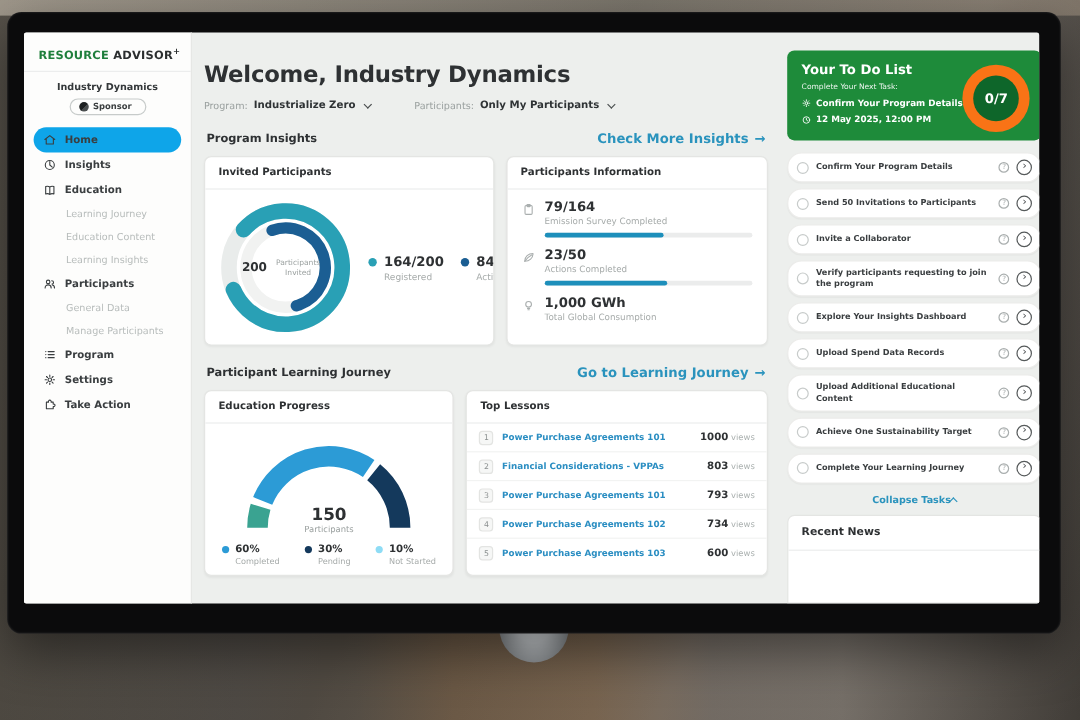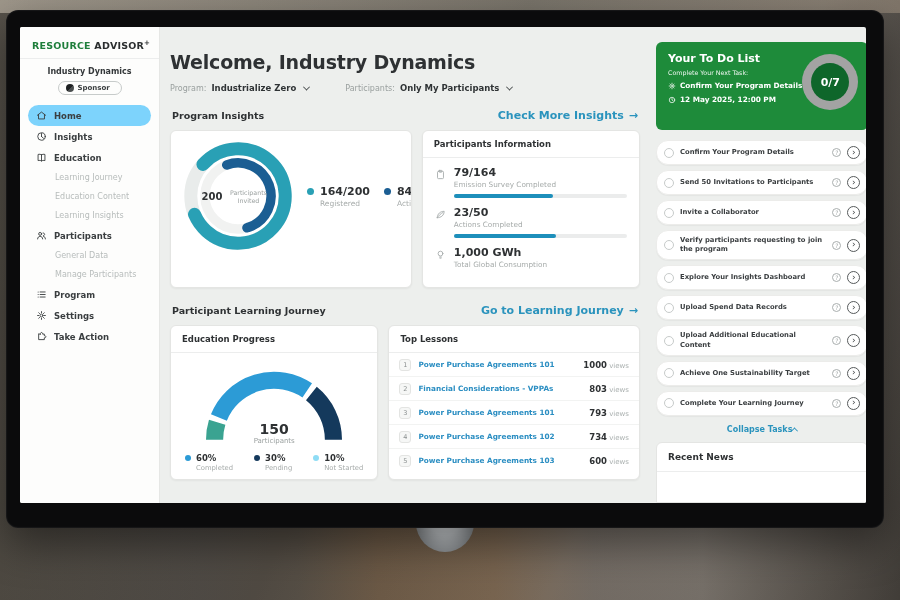--- a/index.html
+++ b/index.html
@@ -14,21 +14,21 @@
   
   .sidebar { width:140px; background:#fdfdfc; border-right:1px solid #e6e7e5; padding:8px 0 0 0; flex-shrink:0; }
   .brand { padding:4px 12px 7px 12px; font-size:9.5px; font-weight:bold; letter-spacing:.2px; border-bottom:1px solid #eceded; white-space:nowrap; }
   .brand .g { color:#1e7e3b; } .brand .d { color:#2b2e2f; } .brand .p { color:#2b2e2f; font-size:7px; vertical-align:super; }
   .org { text-align:center; font-size:8px; font-weight:bold; color:#34383a; margin-top:8px; }
   .sponsor { display:flex; align-items:center; gap:4px; width:64px; margin:5px auto 8px auto; border:1px solid #c7cbca; border-radius:9px; padding:2px 7px; font-size:7px; color:#3a3e3f; font-weight:bold; }
   .sponsor .sdot { width:8px; height:8px; border-radius:50%; background:linear-gradient(135deg,#1d2021 55%,#4a4e4f 56%); flex-shrink:0; }
   .nav { padding:2px 8px; }
   .nav-item { display:flex; align-items:center; gap:7px; padding:5px 8px; border-radius:11px; font-size:8.5px; font-weight:bold; color:#3a3e40; cursor:default; white-space:nowrap; }
   .nav-item.sub { padding-left:27px; color:#b7bcbb; font-weight:normal; font-size:8px; }
-  .nav-item.active { background:#7dd3fc; }
+  .nav-item.active { background:#0ea5e9; }
   .icon { width:11px; height:11px; stroke:#3a3e40; fill:none; stroke-width:2; stroke-linecap:round; stroke-linejoin:round; flex-shrink:0; }
 
   
   .main { width:490px; flex-shrink:0; padding:24px 10px 0 10px; }
   .page-title { font-size:19px; font-weight:bold; color:#2e3133; letter-spacing:-.2px; }
   .filters { display:flex; gap:36px; margin-top:10px; }
   .filter { display:flex; align-items:center; gap:5px; font-size:8px; color:#9aa09f; cursor:pointer; }
   .filter .fvalue { color:#2f3335; font-weight:bold; font-size:8.5px; }
   .chev { width:5px; height:5px; border-right:1.4px solid #4a4e4f; border-bottom:1.4px solid #4a4e4f; transform:rotate(45deg) translate(-1px,-1px); margin-left:3px; }
   .sec-head { display:flex; justify-content:space-between; align-items:center; margin:16px 2px 8px 2px; }
@@ -79,26 +79,26 @@
   .card.lessons { width:256px; height:155px; }
   .lesson { display:flex; align-items:center; gap:7px; padding:5.5px 10px; border-bottom:1px solid #f2f3f2; }
   .lesson:last-child { border-bottom:none; }
   .rank { width:12px; height:12px; border:1px solid #e3e4e2; background:#f6f7f6; border-radius:3px; font-size:6.5px; color:#8b9090; display:flex; align-items:center; justify-content:center; flex-shrink:0; }
   .ltitle { flex:1; font-size:7.3px; font-weight:bold; color:#2b8ec2; cursor:pointer; white-space:nowrap; overflow:hidden; }
   .lviews { font-size:7px; color:#aab0af; white-space:nowrap; }
   .lviews b { font-size:8.5px; color:#2e3133; }
 
   
   .rightbar { flex:1; padding:15px 8px 0 6px; display:flex; flex-direction:column; }
-  .todo-hero { background:#1e8b3a; border-radius:6px; padding:10px 10px 20px 12px; display:flex; justify-content:space-between; color:#fff; flex-shrink:0; }
+  .todo-hero { background:#1e8b3a; border-radius:6px; padding:10px 10px 7px 12px; display:flex; justify-content:space-between; color:#fff; flex-shrink:0; }
   .hero-title { font-size:11px; font-weight:bold; }
   .hero-sub { font-size:6.3px; margin-top:4px; opacity:.92; }
   .hero-line { display:flex; align-items:center; gap:4px; font-size:7.3px; font-weight:bold; margin-top:5px; white-space:nowrap; }
   .hero-line .icon { width:8px; height:8px; stroke:#fff; stroke-width:2.2; }
-  .hero-ring { width:56px; height:56px; border-radius:50%; background:#a3a3a3; display:flex; align-items:center; justify-content:center; flex-shrink:0; margin-top:2px; }
+  .hero-ring { width:56px; height:56px; border-radius:50%; background:#f97316; display:flex; align-items:center; justify-content:center; flex-shrink:0; margin-top:2px; }
   .ring-inner { width:38px; height:38px; border-radius:50%; background:#0e662a; display:flex; align-items:center; justify-content:center; font-size:11px; font-weight:bold; color:#fff; }
   .tasks { margin-top:10px; display:flex; flex-direction:column; gap:5px; }
   .task { background:#fff; border:1px solid #ececea; border-radius:12px; padding:5px 7px; display:flex; align-items:center; gap:6px; box-shadow:0 1px 1px rgba(0,0,0,.04); }
   .cb { width:10px; height:10px; border:1.2px solid #c7cbca; border-radius:50%; flex-shrink:0; }
   .task-label { flex:1; font-size:6.8px; font-weight:bold; color:#3a3e40; line-height:1.35; }
   .info { width:9px; height:9px; border:1px solid #a9aeae; border-radius:50%; color:#a9aeae; font-size:6px; display:flex; align-items:center; justify-content:center; flex-shrink:0; }
   .info::after { content:"?"; }
   .go { width:13px; height:13px; border:1.3px solid #565a5b; border-radius:50%; color:#3a3e40; display:flex; align-items:center; justify-content:center; flex-shrink:0; font-size:9px; line-height:1; }
   .go::after { content:"\203A"; margin-top:-1px; }
   .collapse-link { display:flex; align-items:center; justify-content:center; gap:0; margin:9px 0 8px 0; font-size:8px; font-weight:bold; color:#2a93bd; cursor:pointer; flex-shrink:0; }
@@ -256,20 +256,21 @@
         <div class="sec-head">
           <span class="sec-title">Program Insights</span>
           <a class="sec-link">
             <span>Check More Insights</span>
             <span class="arr">→</span>
           </a>
         </div>
 
         <div class="row">
           <div class="card invited">
+            <div class="card-title">Invited Participants</div>
             <div class="donut-wrap">
               <div class="donut">
                 <svg viewBox="0 0 100 100">
                   <circle cx="50" cy="50" r="40" fill="none" stroke="#e9eceb" stroke-width="11"></circle>
                   <circle id="donut-ring-0" cx="50" cy="50" r="40" fill="none" stroke-width="11" pathLength="100" stroke-linecap="round" transform="rotate(222 50 50)" stroke-dasharray="82 18" stroke="#29a0b5"></circle>
                   <circle cx="50" cy="50" r="28" fill="none" stroke="#f1f2f1" stroke-width="8"></circle>
                   <circle id="donut-ring-1" cx="50" cy="50" r="28" fill="none" stroke-width="8" pathLength="100" stroke-linecap="round" transform="rotate(250 50 50)" stroke-dasharray="51.21951219512195 48.78048780487805" stroke="#1b5e93"></circle>
                 </svg>
                 <div class="donut-center">
                   <div class="dc-val">200</div>

